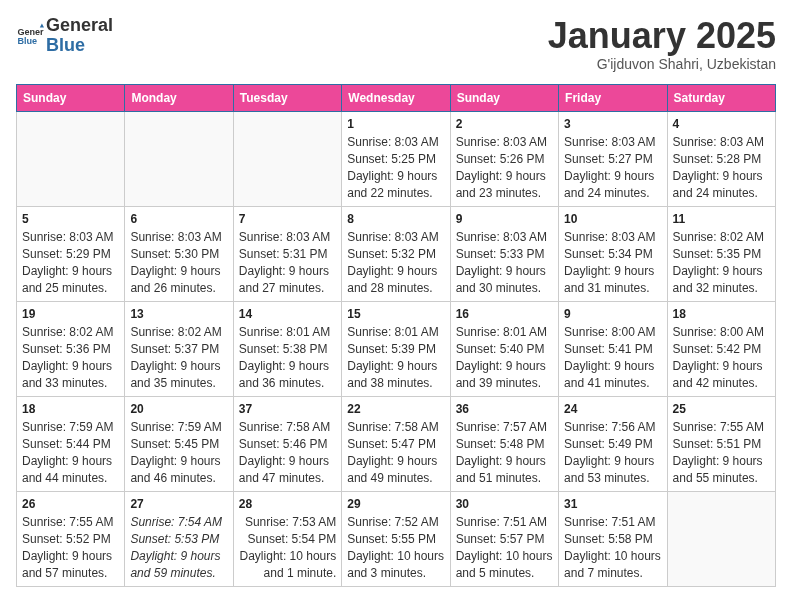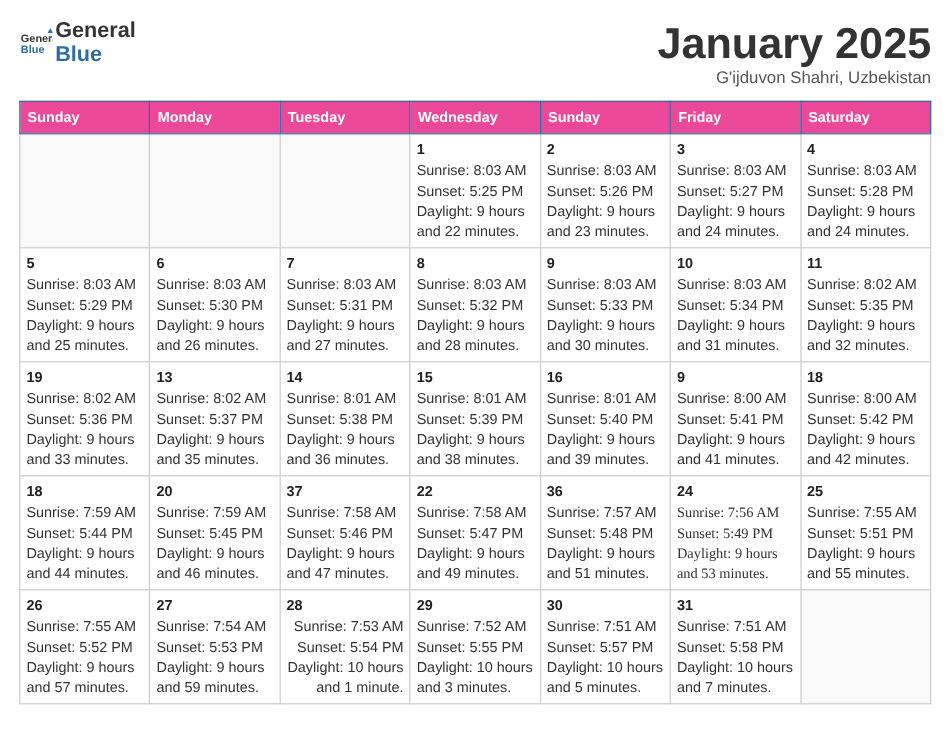--- a/index.html
+++ b/index.html
@@ -285,21 +285,21 @@
         </td>
         <td>
           <div class="day-num">36</div>
           <div class="day-info" style="white-space: pre-line;">Sunrise: 7:57 AM
 Sunset: 5:48 PM
 Daylight: 9 hours
 and 51 minutes.</div>
         </td>
         <td>
           <div class="day-num">24</div>
-          <div class="day-info" style="white-space: pre-line; font-family: Liberation Serif, serif;">Sunrise: 7:56 AM
+          <div class="day-info" style="white-space: pre-line;">Sunrise: 7:56 AM
 Sunset: 5:49 PM
 Daylight: 9 hours
 and 53 minutes.</div>
         </td>
         <td>
           <div class="day-num">25</div>
           <div class="day-info" style="white-space: pre-line;">Sunrise: 7:55 AM
 Sunset: 5:51 PM
 Daylight: 9 hours
 and 55 minutes.</div>
@@ -308,21 +308,21 @@
       <tr>
         <td>
           <div class="day-num">26</div>
           <div class="day-info" style="white-space: pre-line;">Sunrise: 7:55 AM
 Sunset: 5:52 PM
 Daylight: 9 hours
 and 57 minutes.</div>
         </td>
         <td>
           <div class="day-num">27</div>
-          <div class="day-info" style="white-space: pre-line;">Sunrise: 7:54 AM
+          <div class="day-info" style="white-space: pre-line; font-style: italic;">Sunrise: 7:54 AM
 Sunset: 5:53 PM
 Daylight: 9 hours
 and 59 minutes.</div>
         </td>
         <td>
           <div class="day-num">28</div>
           <div class="day-info" style="white-space: pre-line; text-align: right;">Sunrise: 7:53 AM
 Sunset: 5:54 PM
 Daylight: 10 hours
 and 1 minute.</div>

